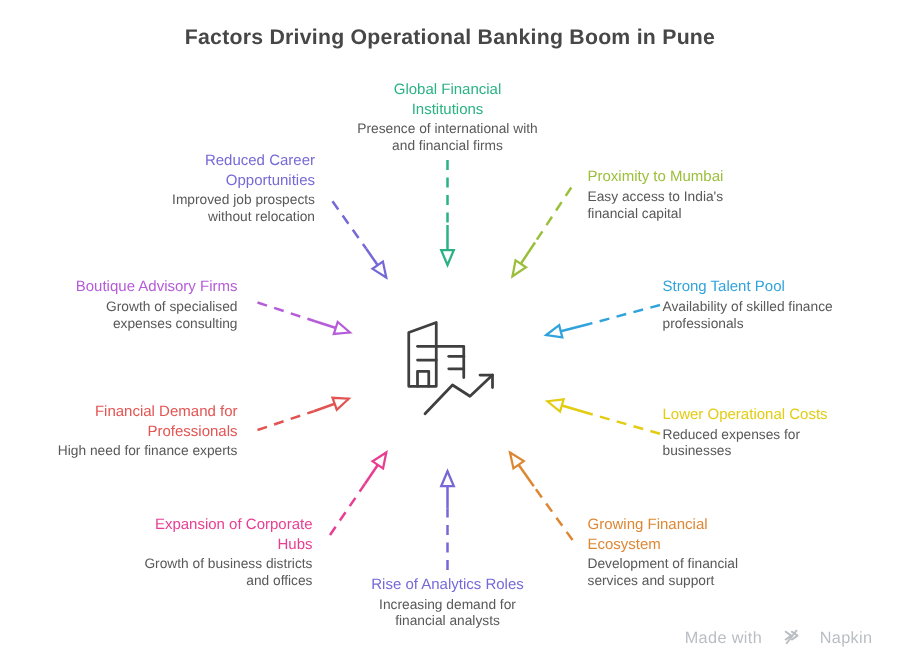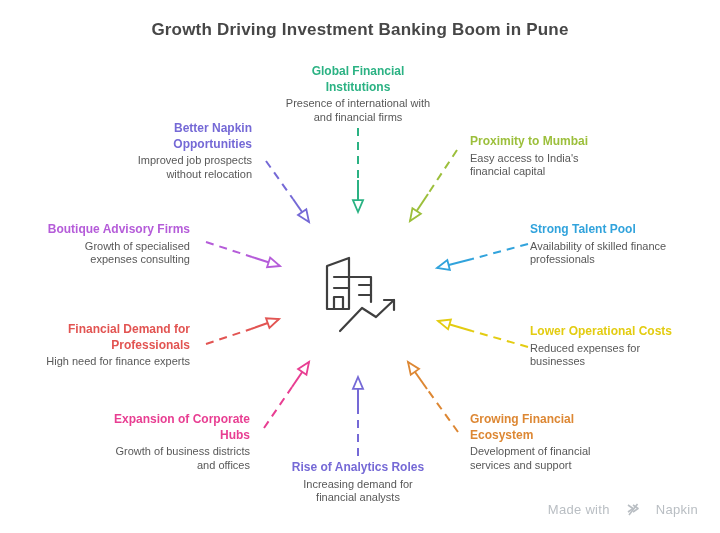--- a/index.html
+++ b/index.html
@@ -8,36 +8,36 @@
     font-family:"Liberation Sans",sans-serif;
   }
   #page-title{
     position:absolute;top:20px;left:0;width:100%;text-align:center;
     font-size:17px;font-weight:bold;letter-spacing:.2px;
   }
   .factor{position:absolute;}
   .factor.center{text-align:center;}
   .factor.rightal{text-align:right;}
   .factor.leftal{text-align:left;}
-  .factor-title{font-weight:bold;font-size:12px;line-height:1.3;}
+  .factor-title{font-weight:normal;font-size:12px;line-height:1.3;}
   .factor-desc{font-size:11px;line-height:1.25;color:#585858;margin-top:2px;}
   .center .factor-title,.center .factor-desc{margin-left:auto;margin-right:auto;}
   .rightal .factor-title,.rightal .factor-desc{margin-left:auto;}
   #diagram-svg{position:absolute;left:0;top:0;}
   #footer-badge{
     position:absolute;top:502px;right:22px;display:flex;align-items:center;gap:5px;
     font-size:13px;letter-spacing:.3px;
   }
 </style>
 </head>
 <body>
 
 <div id="canvas">
 
-  <div id="page-title" style="color: rgb(71, 71, 71);">Growth Driving Investment Banking Boom in Pune</div>
+  <div id="page-title" style="color: rgb(71, 71, 71);">Factors Driving Operational Banking Boom in Pune</div>
 
   <svg id="diagram-svg" width="720" height="533" viewBox="0 0 720 533">
 
     <g>
       <line x1="358" y1="128" x2="358" y2="180" stroke-width="2" stroke-dasharray="8 6" stroke="#2bb283"></line>
       <line class="arrow-solid" x1="358" y1="180" x2="358" y2="212" stroke-width="2" stroke="#2bb283"></line>
     <polygon points="358,212 352.93756154998755,200.02620707796248 363.06243845001245,200.02620707796248" fill="#fff" stroke="#2bb283" stroke-width="1.8"></polygon>
       </g>
 
     <g>
@@ -146,21 +146,21 @@
     <div class="factor-title" style="max-width: 150px; color: rgb(226, 84, 82);">Financial Demand for Professionals</div>
     <div class="factor-desc">High need for finance experts</div>
   </div>
 
   <div class="factor rightal" style="left:30px;top:222px;width:160px">
     <div class="factor-title" style="color: rgb(181, 92, 217);">Boutique Advisory Firms</div>
     <div class="factor-desc" style="max-width:125px">Growth of specialised expenses consulting</div>
   </div>
 
   <div class="factor rightal" style="left:92px;top:121px;width:160px">
-    <div class="factor-title" style="max-width: 105px; color: rgb(117, 105, 214);">Better Napkin Opportunities</div>
+    <div class="factor-title" style="max-width: 105px; color: rgb(117, 105, 214);">Reduced Career Opportunities</div>
     <div class="factor-desc" style="max-width:140px">Improved job prospects without relocation</div>
   </div>
 
   <div id="footer-badge" style="color: rgb(185, 190, 195); gap: 16px;">
     <span>Made with</span>
     <svg width="14" height="13" viewBox="0 0 14 13">
       <g fill="none" stroke="#b9bec3" stroke-width="1.6" stroke-linejoin="round">
         <path d="M2,2 L7,5.5 L2,9"></path>
         <path d="M7,2 L12,5.5 L7,9"></path>
         <line x1="3" y1="12" x2="11.5" y2="1"></line>

